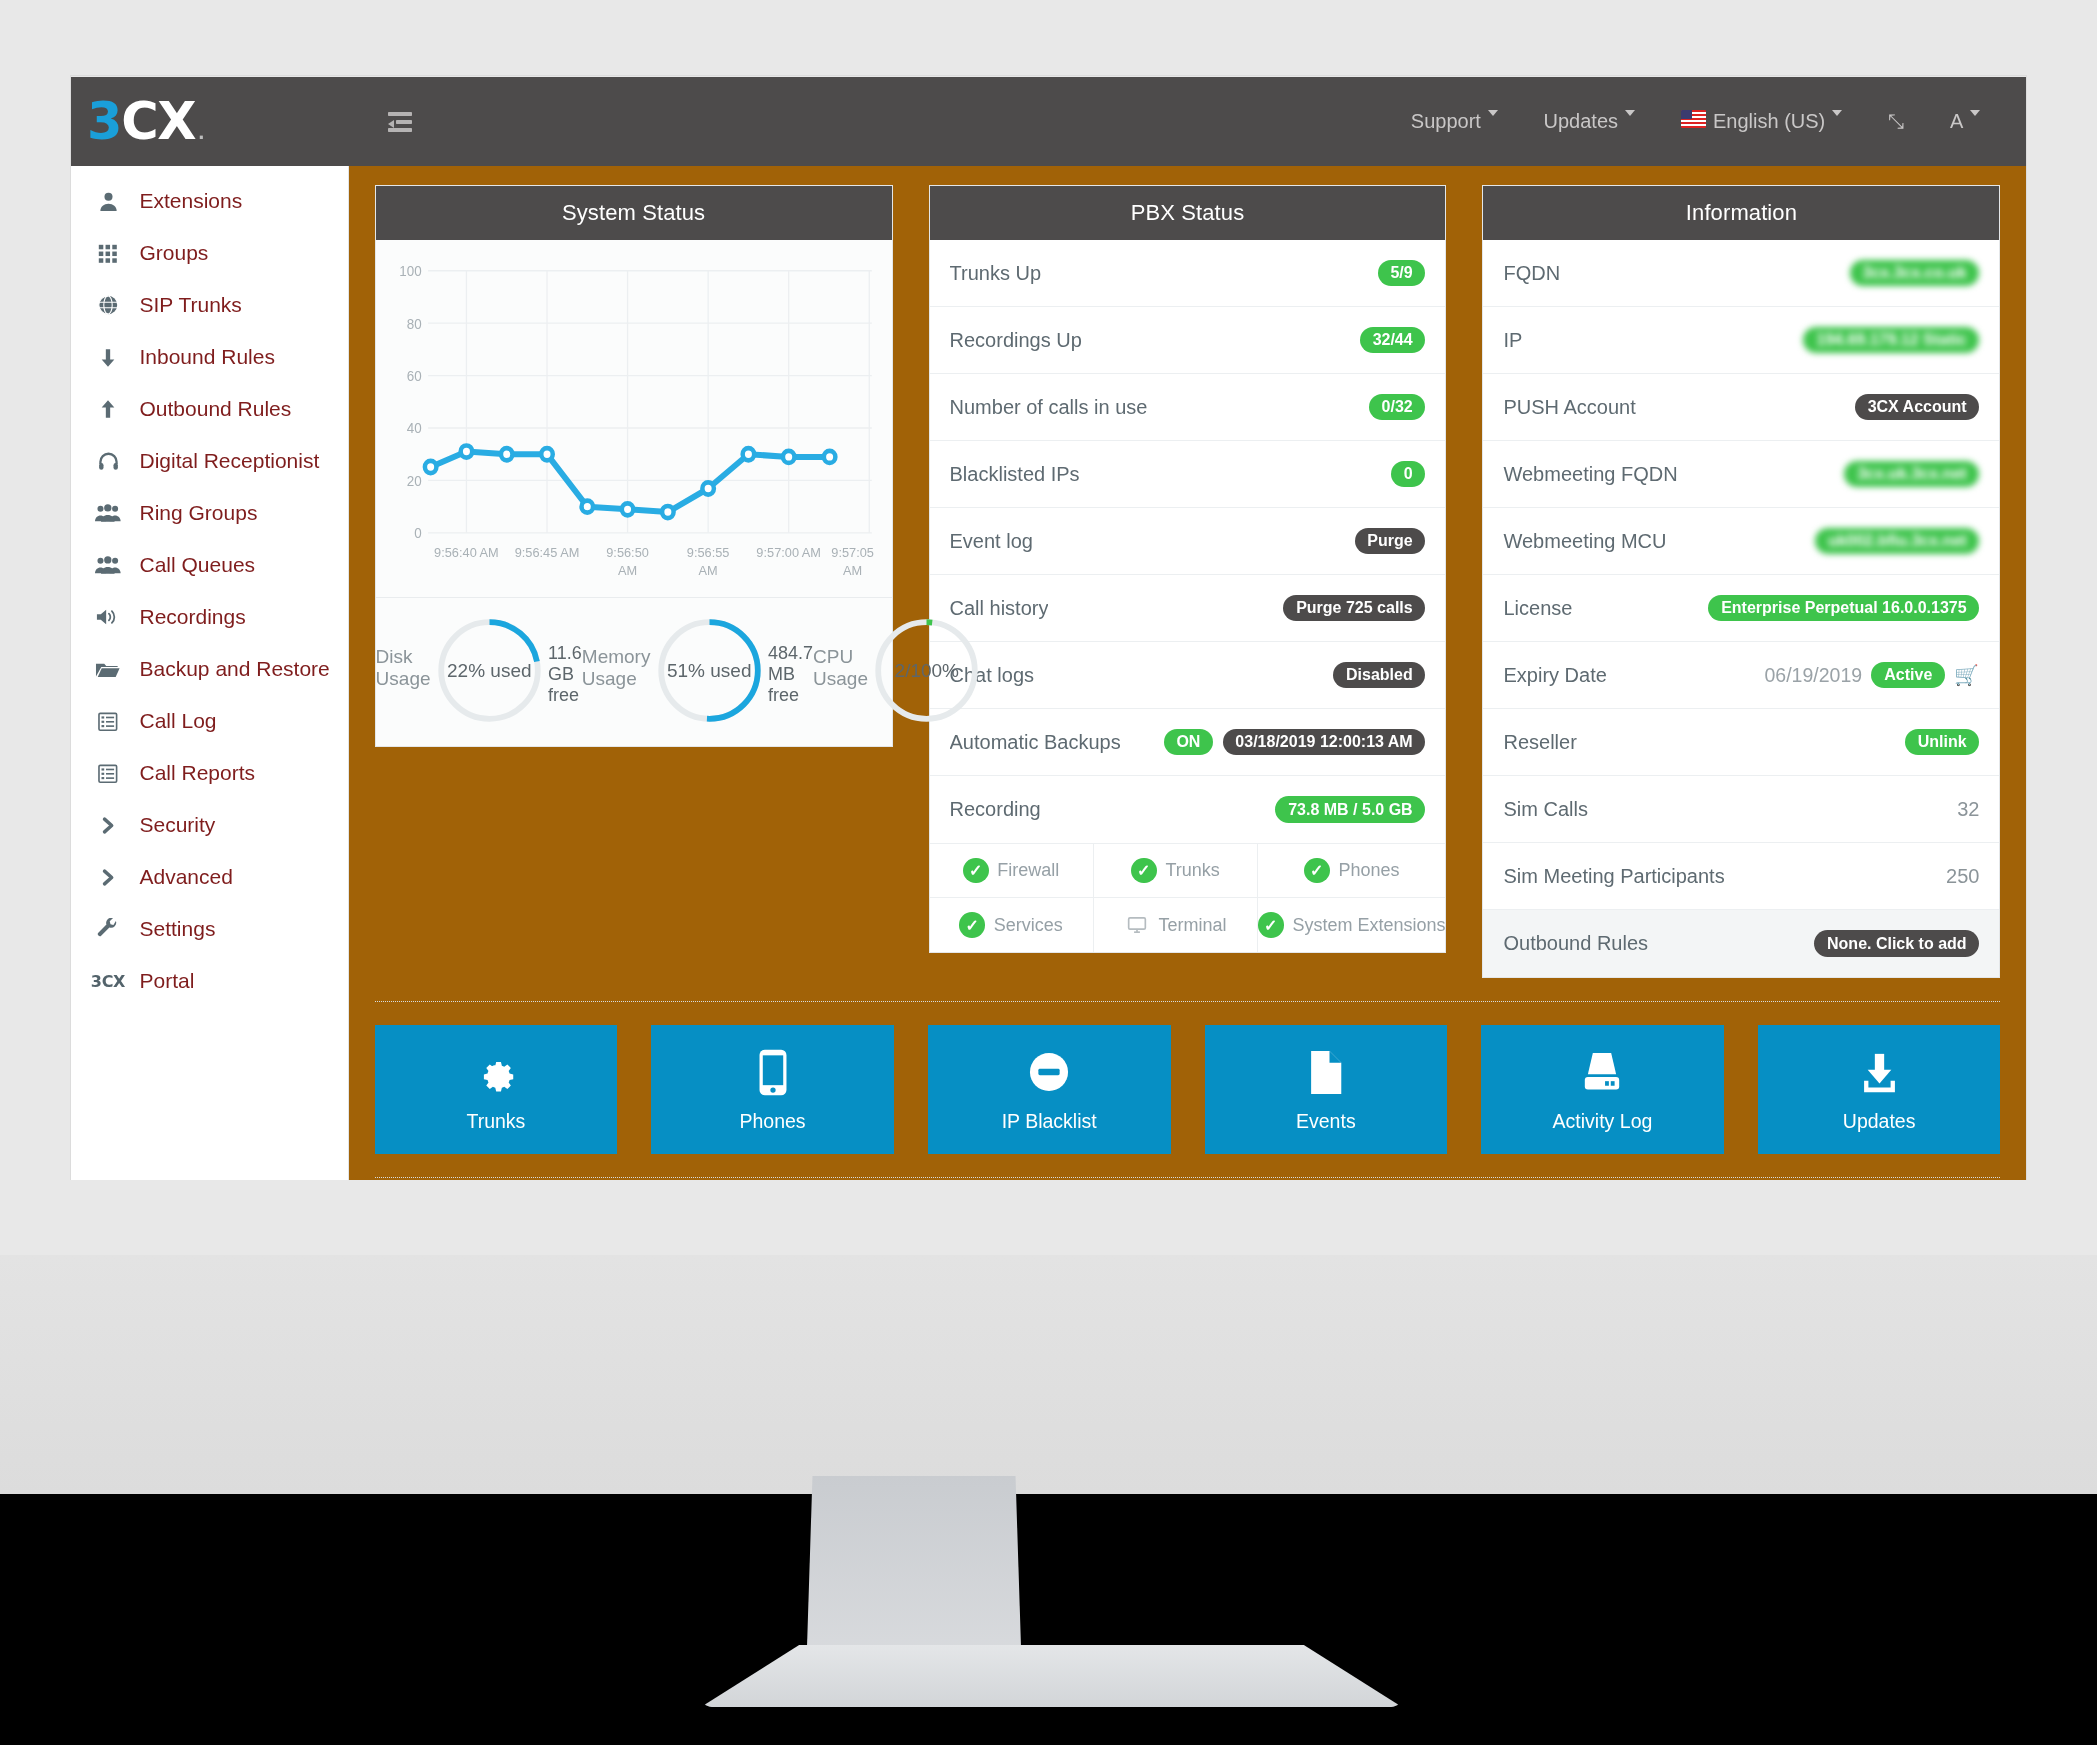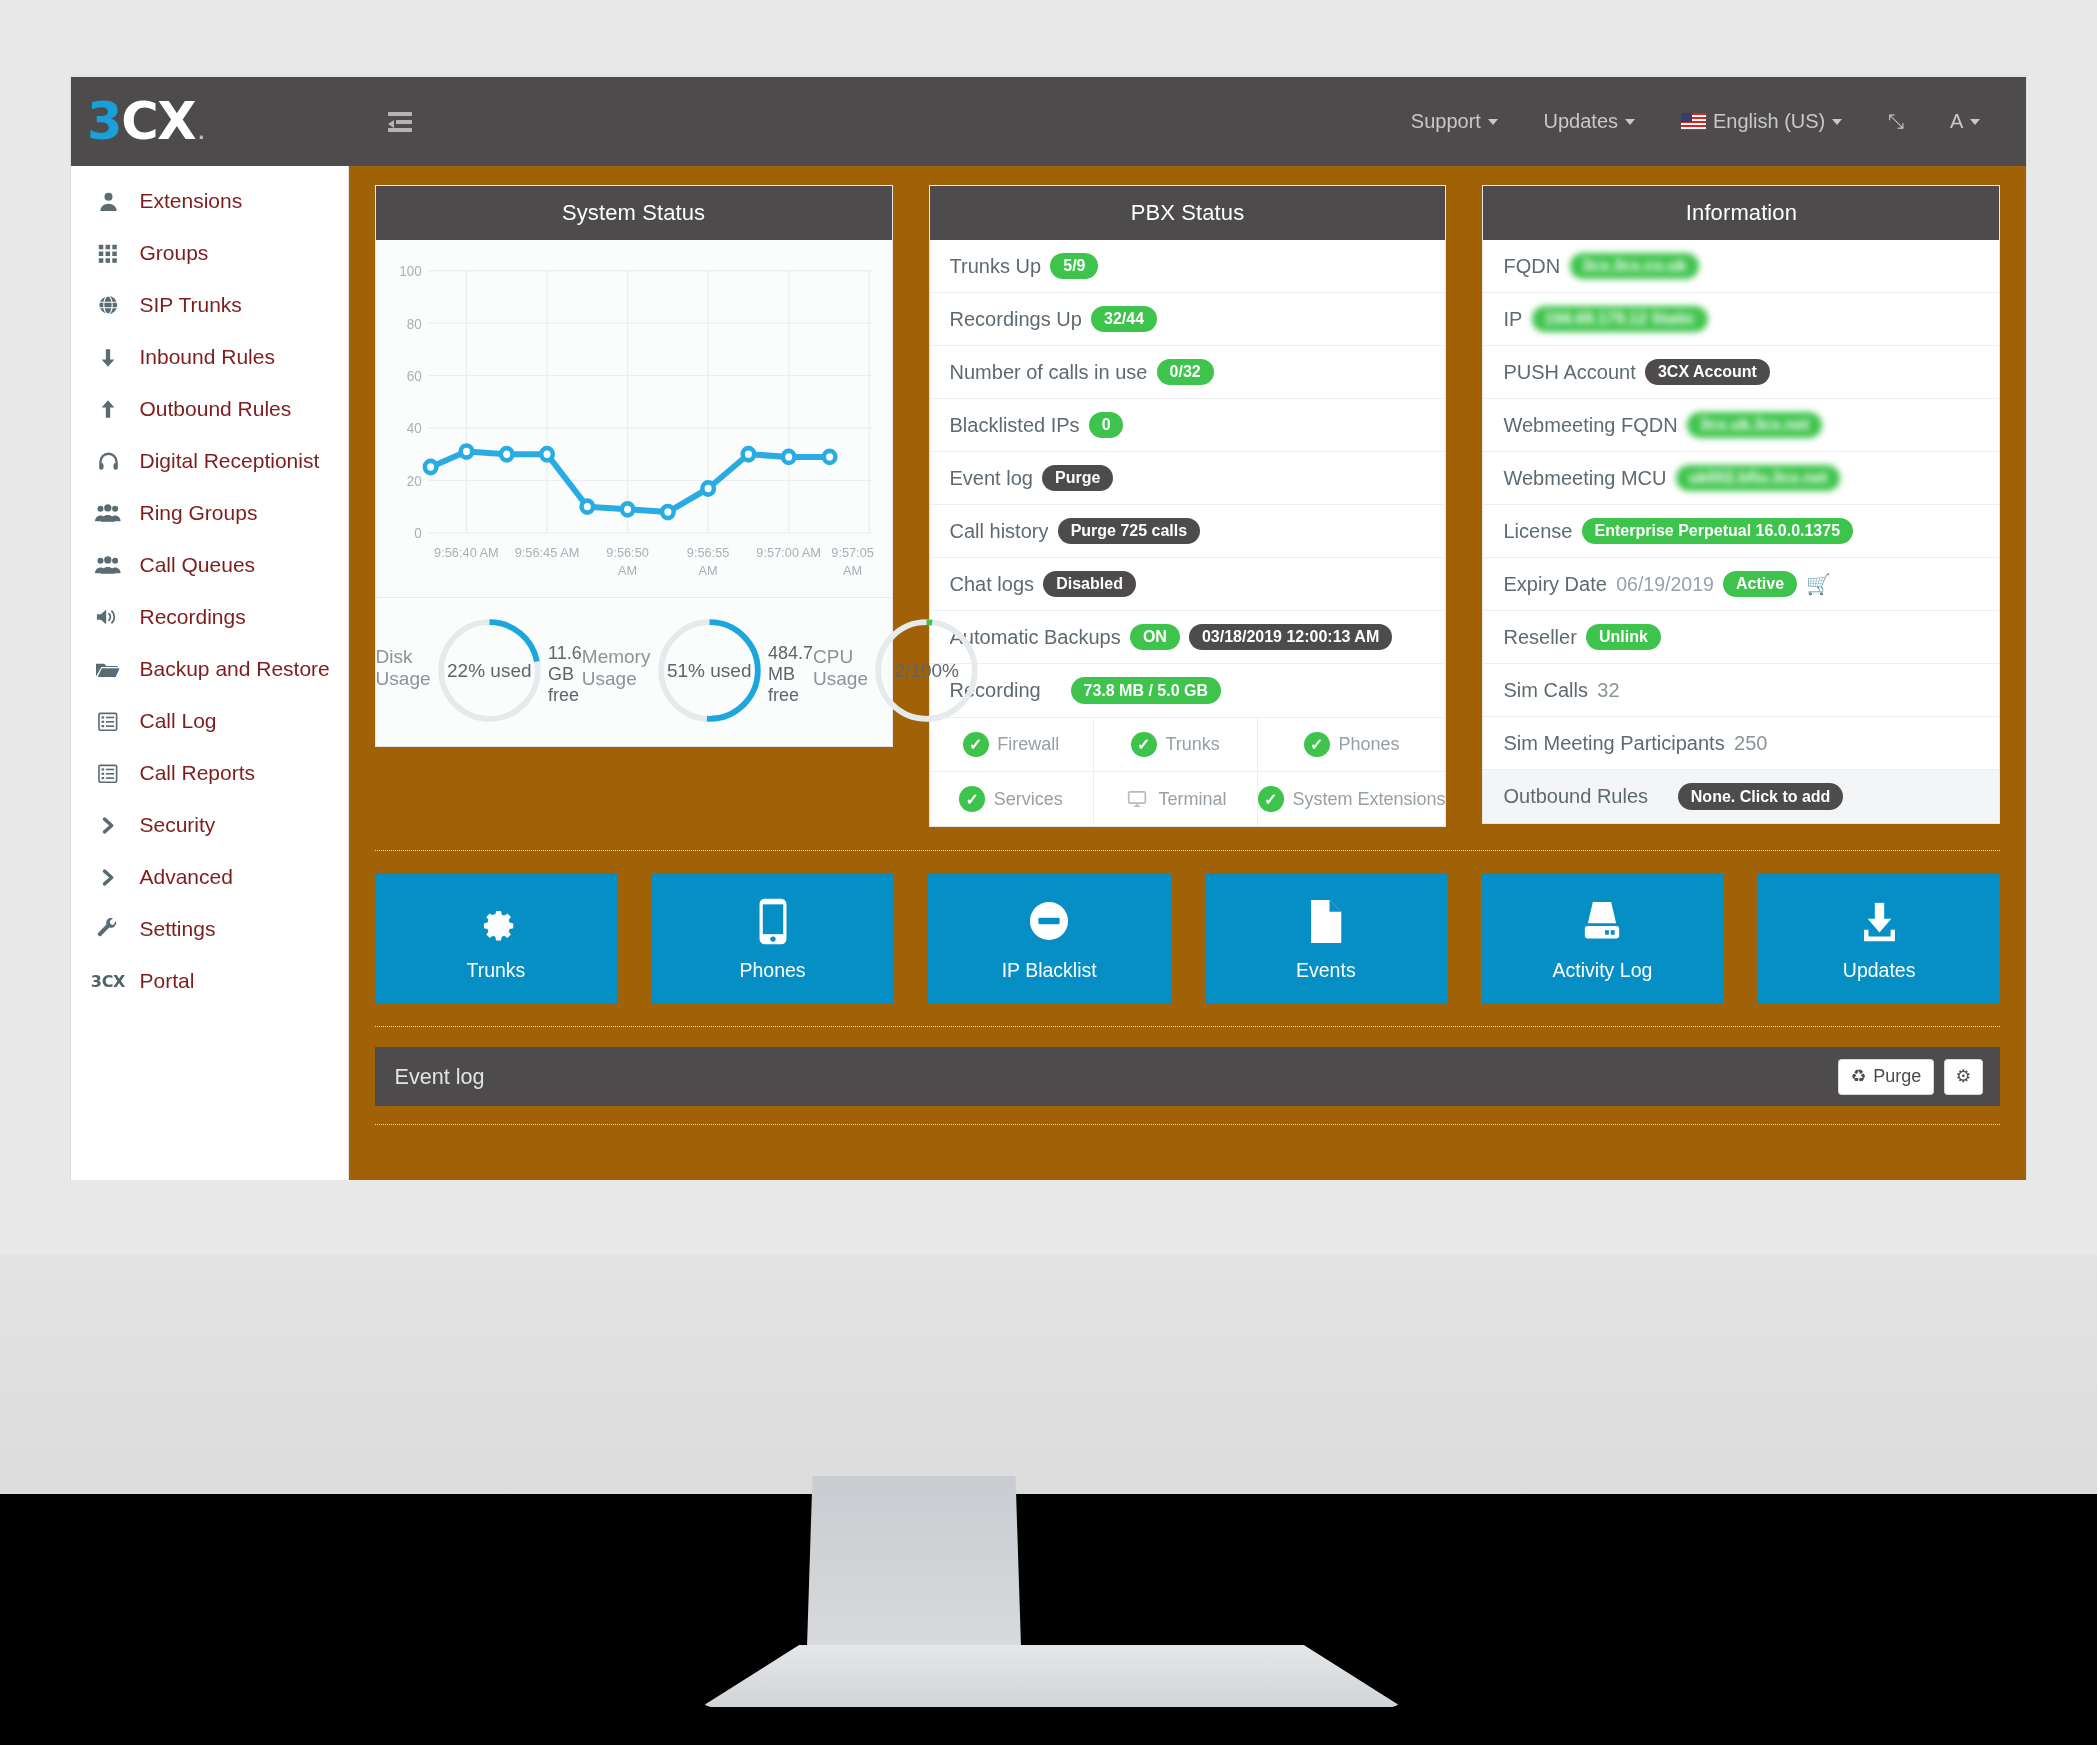--- a/index.html
+++ b/index.html
@@ -149,21 +149,20 @@
     display: flex;
     align-items: center;
     gap: 0;
     padding-right: 23px;
   }
   .tb-item {
     color: #c9c7c7;
     font-size: 20px;
     padding: 0 23px;
     display: flex;
-    align-items: center;
     gap: 6.7px;
     cursor: pointer;
     white-space: nowrap;
   }
   .caret-down {
     width: 0; height: 0;
     border-left: 5.4px solid transparent;
     border-right: 5.4px solid transparent;
     border-top: 6px solid #c9c7c7;
     display: inline-block;
@@ -307,22 +306,23 @@
     font-size: 18px;
     color: #5d666b;
     margin-top: 6.7px;
   }
 
   
   .rows { background: #ffffff; }
   .row {
     display: flex;
     align-items: center;
+    justify-content: space-between;
     padding: 0 20px;
-    height: 53px;
+    height: 67px;
     border-bottom: 0.7px solid #eceff1;
     gap: 9.4px;
   }
   .row:last-child { border-bottom: none; gap: 30px; }
   .row-label {
     font-size: 20px;
     color: #5e6a71;
     white-space: nowrap;
     overflow: hidden;
     text-overflow: ellipsis;

